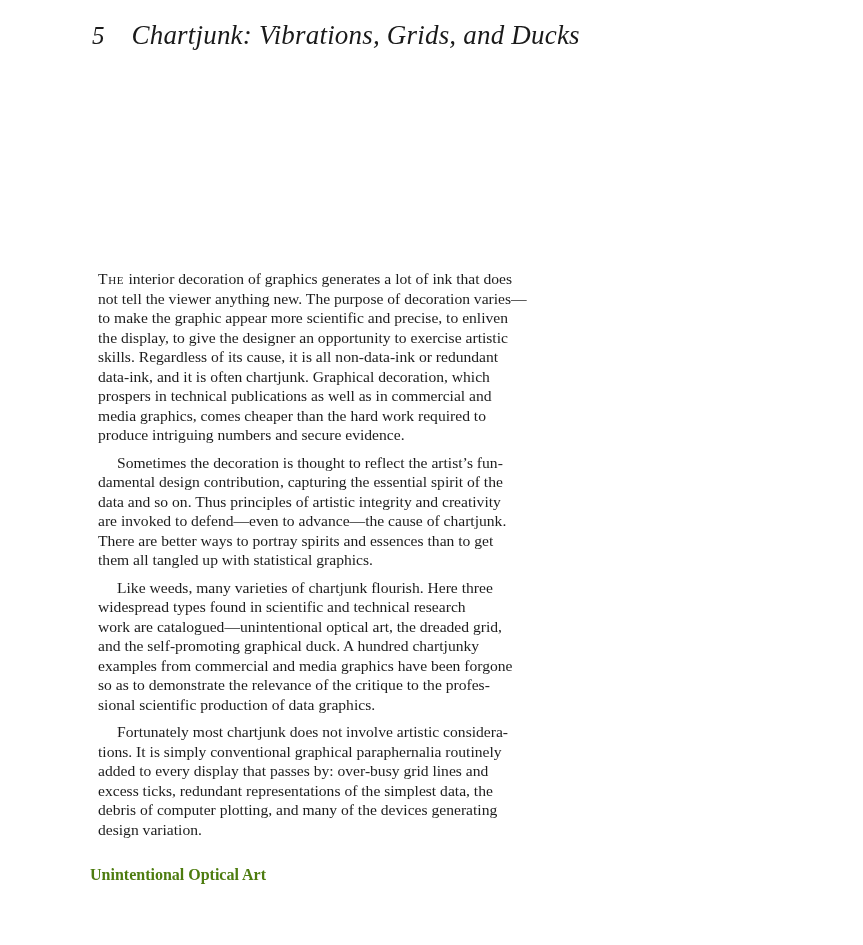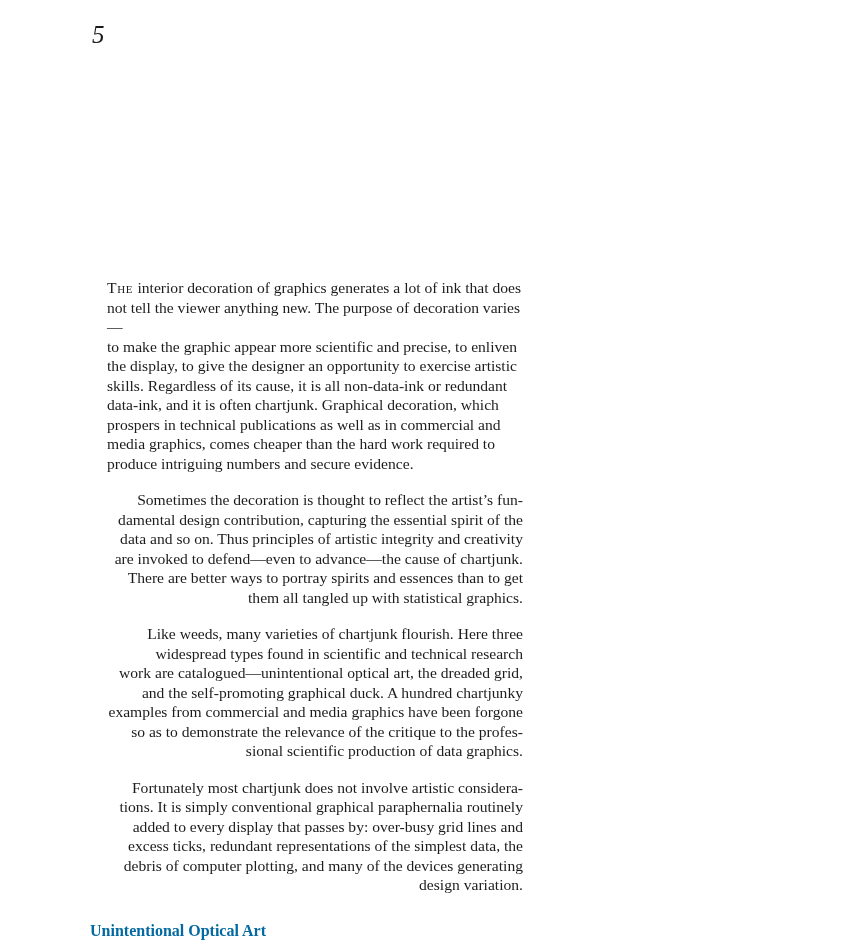--- a/index.html
+++ b/index.html
@@ -40,47 +40,47 @@
   }
   .text-column {
     position: absolute;
     left: 90px;
     top: 261px;
     width: 450px;
     font-size: 15.6px;
     line-height: 19.5px;
   }
   .para {
-    margin: 17px;
+    margin: 8px;
     white-space: pre-line;
   }
   .para.indent {
     text-indent: 19px;
-    text-align: right;
   }
   .lead-in {
     font-variant: small-caps;
     letter-spacing: 0.04em;
     margin-right: 0.28em;
   }
   .section-heading {
     margin: 26px 0 9px 0;
     font-size: 16px;
     font-weight: bold;
     line-height: 20px;
-    color: #0369a1;
+    color: #4d7c0f;
   }
 </style>
 </head>
 <body>
 
 <div class="page">
 
   <header class="chapter-header">
     <span class="chapter-number">5</span>
+    <h1 class="chapter-title">Chartjunk: Vibrations, Grids, and Ducks</h1>
   </header>
 
   <main class="text-column">
 
     <p class="para"><span class="lead-in">The</span><span>interior decoration of graphics generates a lot of ink that does
 not tell the viewer anything new. The purpose of decoration varies—
 to make the graphic appear more scientific and precise, to enliven
 the display, to give the designer an opportunity to exercise artistic
 skills. Regardless of its cause, it is all non-data-ink or redundant
 data-ink, and it is often chartjunk. Graphical decoration, which

